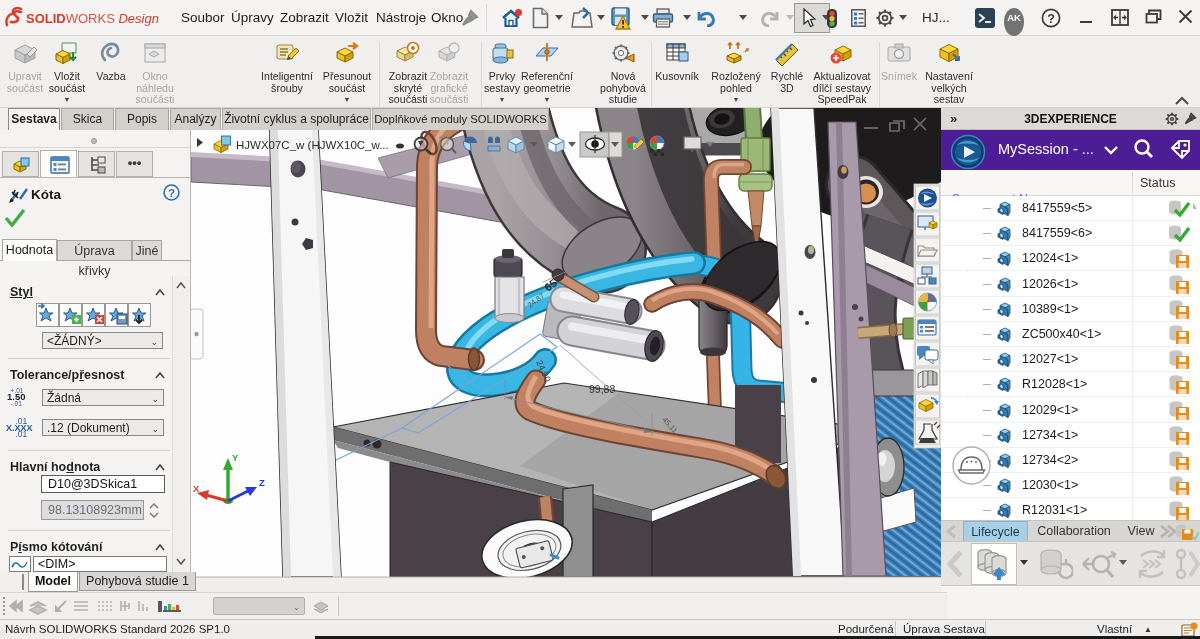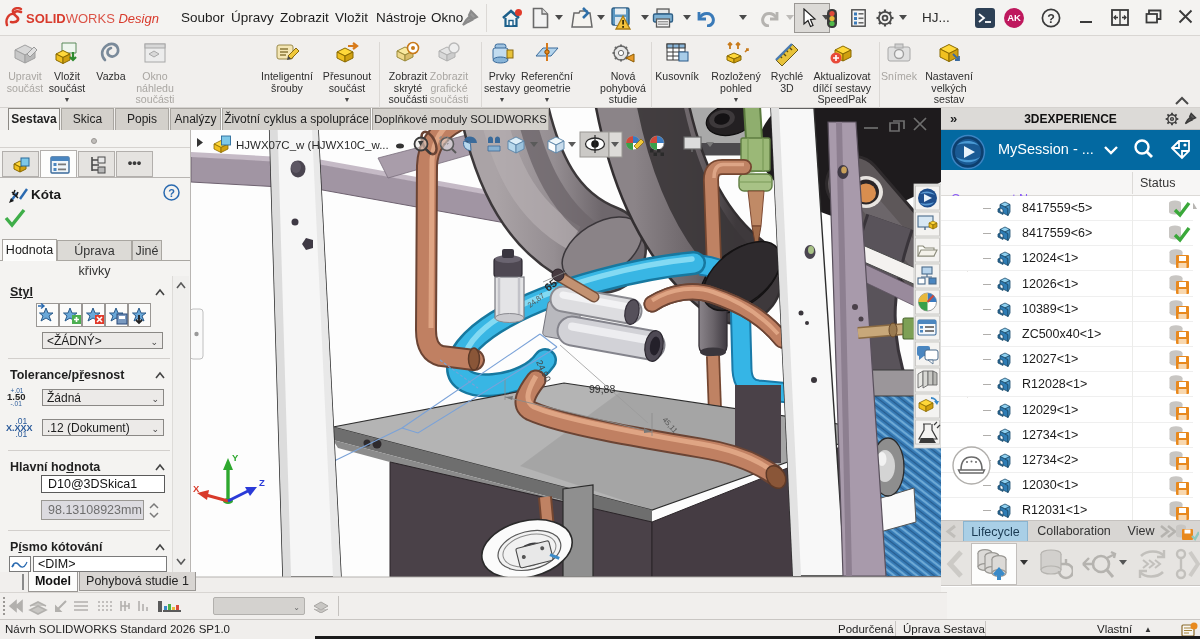--- a/index.html
+++ b/index.html
@@ -161,21 +161,21 @@
     </svg>
     <div class="abs" style="left:899px;top:15px;width:0;height:0;border-left:4px solid transparent;border-right:4px solid transparent;border-top:5px solid #4a4a4a"></div>
     <span class="menu" style="left:914px;color:#2a2a2a">HJ...</span>
 
     <div class="abs" style="left:975px;top:8px;width:20px;height:20px;background:#2d4055;border-radius:3px"></div>
     <svg class="abs" style="left:975px;top:8px" width="20" height="20" viewBox="0 0 20 20">
         <path d="M4,6 L9,10 L4,14" fill="none" stroke="#fff" stroke-width="1.8"></path>
         <path d="M10,14 L16,14" stroke="#fff" stroke-width="1.8"></path>
       </svg>
 
-    <div class="abs" style="left:1004px;top:8px;width:20px;height:20px;background:#be185d;border-radius:50%;color:#fff;font-size:9.5px;font-weight:bold;text-align:center;line-height:20px">AK</div>
+    <div class="abs" style="left:1004px;top:8px;width:20px;height:28px;background:#737373;border-radius:50%;color:#fff;font-size:9.5px;font-weight:bold;text-align:center;line-height:20px">AK</div>
 
     <svg class="abs" style="left:1041px;top:8px" width="20" height="20" viewBox="0 0 20 20">
       <circle cx="10" cy="10" r="8.6" fill="none" stroke="#3a3a3a" stroke-width="1.7"></circle>
       <text x="10" y="14.5" text-anchor="middle" font-size="12.5" font-weight="bold" fill="#3a3a3a" font-family="Liberation Sans,sans-serif">?</text>
     </svg>
 
     <div class="abs" style="left:1080px;top:21px;width:12px;height:2.4px;background:#3a3a3a"></div>
     <svg class="abs" style="left:1111px;top:9px" width="18" height="17" viewBox="0 0 18 17">
       <rect x="1" y="1" width="16" height="15" fill="none" stroke="#3a3a3a" stroke-width="1.8"></rect>
       <path d="M9,1 L9,16" stroke="#3a3a3a" stroke-width="1.4"></path>
@@ -892,21 +892,21 @@
           </g>
         </svg>
       <svg class="abs" style="left:243px;top:4px" width="13" height="13" viewBox="0 0 18 18">
           <g stroke="#3a3a3a" stroke-width="2" fill="#5a5a5a">
             <path d="M10,2 L16,8 L12,10 L8,6 Z"></path>
             <path d="M8,8 L11,11 L7,13 L2,16 L5,11 Z"></path>
           </g>
         </svg>
     </div>
 
-    <div class="abs" style="left:0;top:22px;width:259px;height:40px;background:#0369a1">
+    <div class="abs" style="left:0;top:22px;width:259px;height:40px;background:#4c1d95">
       <svg class="abs" style="left:8px;top:3px" width="38" height="38" viewBox="0 0 38 38">
         <circle cx="19" cy="19" r="17" fill="#0d3f6e"></circle>
         <circle cx="19" cy="19" r="13" fill="#1a5a94"></circle>
         <path d="M8,12 C14,6 26,7 30,13 C26,10 14,10 8,12 Z" fill="#4a9ad4"></path>
         <path d="M7,24 C12,31 26,31 31,24 C26,28 13,28 7,24 Z" fill="#4a9ad4"></path>
         <path d="M15,13 L26,19 L15,25 Z" fill="#e8f2fa"></path>
         <circle cx="19" cy="19" r="16.5" fill="none" stroke="#3a85c4" stroke-width="1.5"></circle>
       </svg>
       <div class="abs" style="left:57px;top:11px;font-size:14.5px;color:#fff">MySession - ...</div>
       <svg class="abs" style="left:162px;top:15px" width="16" height="10" viewBox="0 0 16 10">

